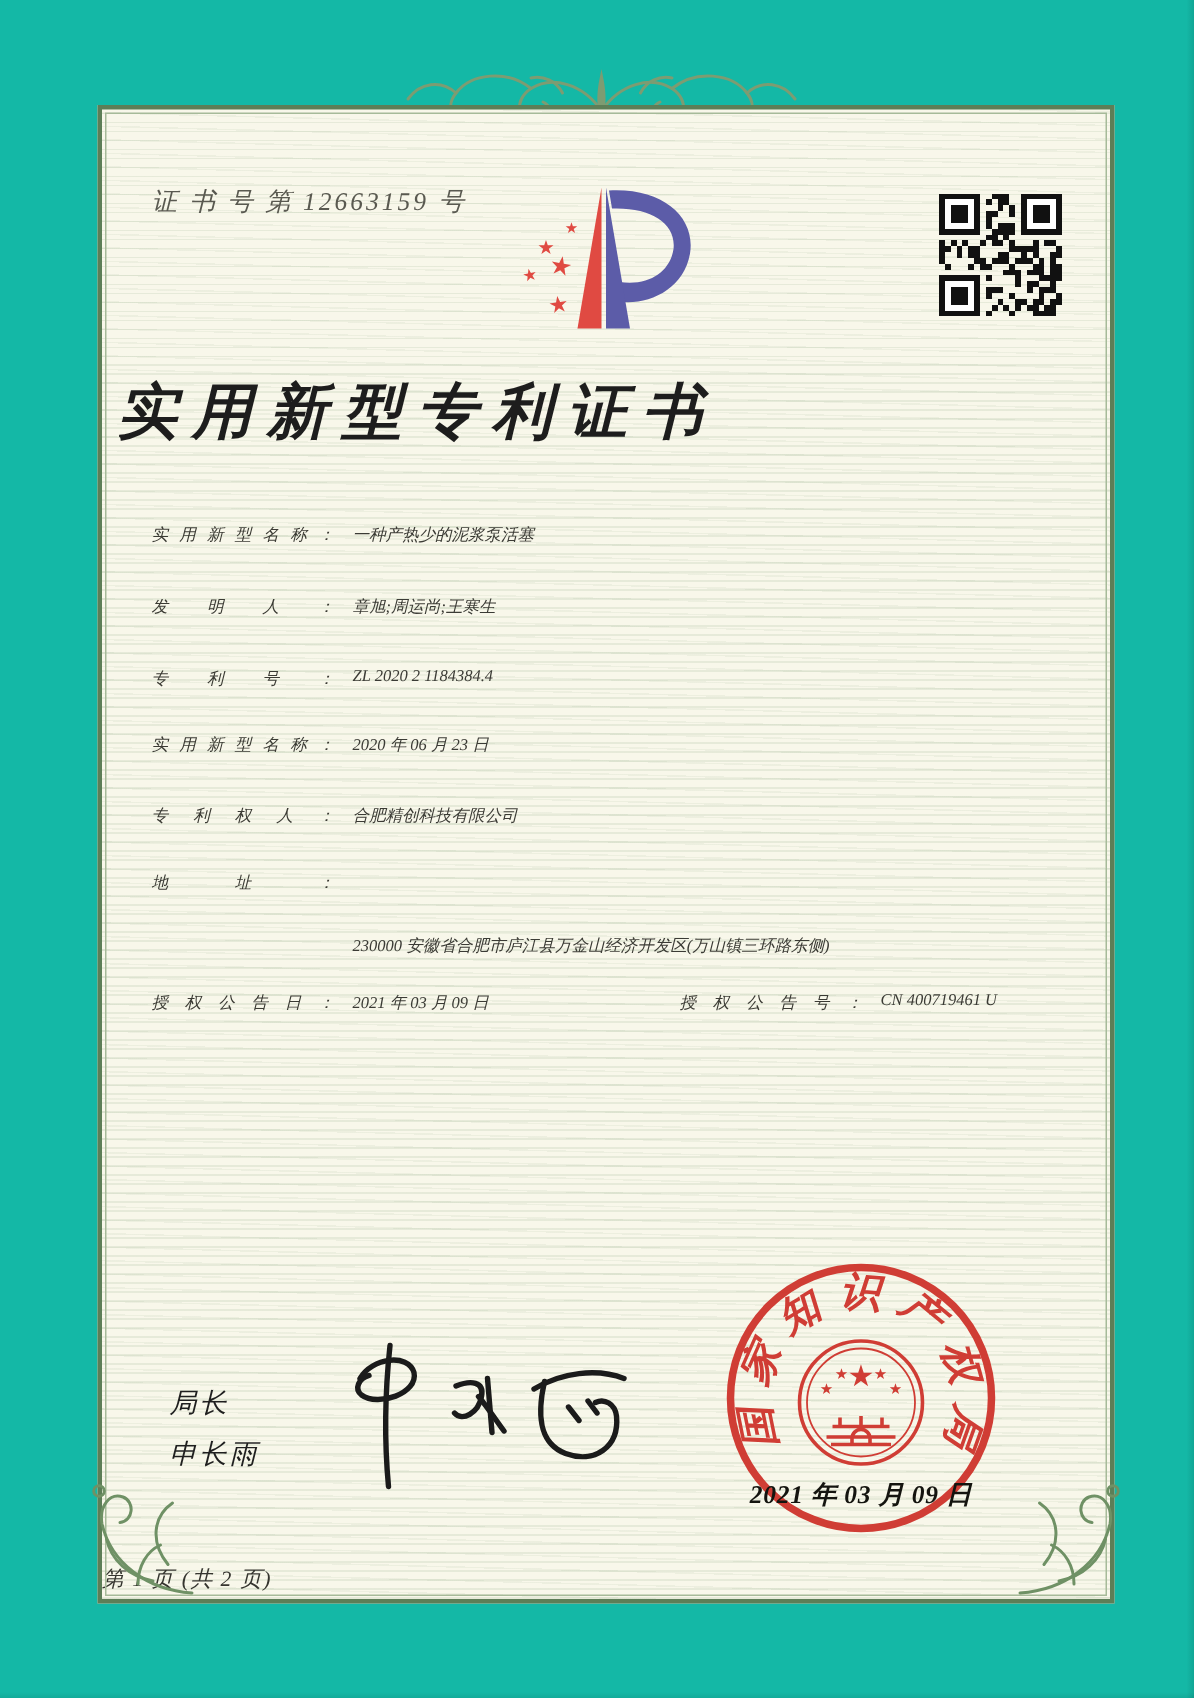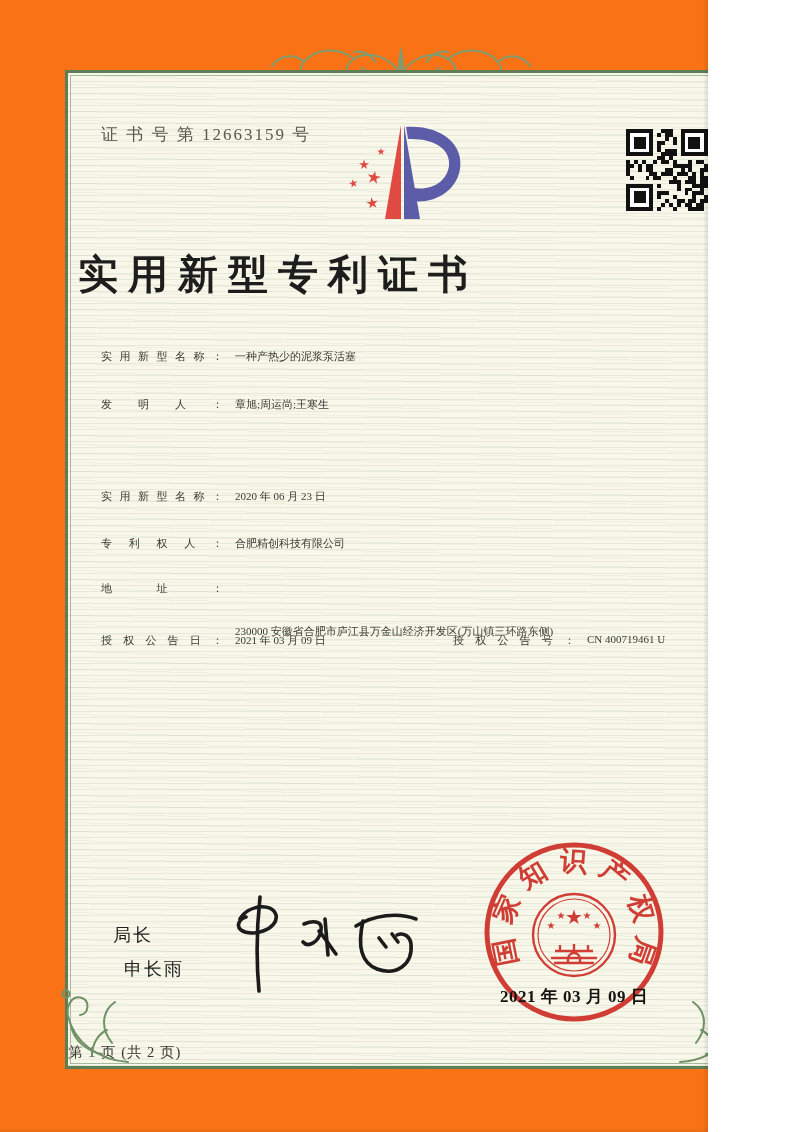--- a/index.html
+++ b/index.html
@@ -1,20 +1,21 @@
 <!DOCTYPE html>
 <html><head>
 <meta charset="utf-8">
 <style>
   html,body{margin:0;padding:0;background:#ffffff;}
   .page{
-    position:relative;width:708px;height:1132px;overflow:hidden;
-    background:#f97316;
+    position:relative;width:796px;height:1132px;overflow:hidden;
+    background:#14b8a6;
     font-family:"Liberation Serif","DejaVu Serif",serif;
     color:#222;
+    font-style:italic;
   }
   .scan-edge-r{position:absolute;right:0;top:0;width:5px;height:100%;background:linear-gradient(to right,rgba(0,0,0,0),rgba(0,0,0,0.10));}
   .scan-edge-b{position:absolute;left:0;bottom:0;width:100%;height:4px;background:linear-gradient(to bottom,rgba(0,0,0,0),rgba(0,0,0,0.07));}
 
   .frame{
     position:absolute;left:65px;top:70px;width:672px;height:993px;
     border:3px solid #5d7e57;
     background-color:#f8f7ea;
     background-image:
       repeating-linear-gradient(0deg, rgba(137,166,128,0.16) 0 1px, rgba(137,166,128,0) 1px 6px),
@@ -43,21 +44,21 @@
   .fvalue.wrap{display:inline-block;width:498px;white-space:normal;line-height:26px;margin-top:37px;}
   .pair2{position:absolute;left:352px;top:0;}
 
   .paras{position:absolute;left:33px;top:596px;width:612px;}
   .paras p{
     margin:0;text-indent:2em;font-size:16px;line-height:26px;
     color:#4a423a;letter-spacing:0.5px;text-align:justify;
   }
 
   .sign-title{position:absolute;left:45px;top:850px;font-size:18px;letter-spacing:2px;color:#1f1f1f;}
-  .sign-name{position:absolute;left:45px;top:884px;font-size:18px;letter-spacing:2px;color:#1f1f1f;margin-left:11px;}
+  .sign-name{position:absolute;left:45px;top:884px;font-size:18px;letter-spacing:2px;color:#1f1f1f;}
   .signature{position:absolute;left:160px;top:818px;}
 
   .seal{position:absolute;left:413px;top:766px;width:186px;height:186px;}
   .seal svg{position:absolute;left:0;top:0;opacity:0.93;}
   .seal-date{
     position:absolute;left:0;top:146px;width:186px;text-align:center;
     font-size:17px;font-weight:700;color:#14140f;letter-spacing:0.5px;white-space:nowrap;
   }
 
   .page-info{position:absolute;left:0;top:970px;width:100%;text-align:left;font-size:14.5px;color:#35352f;letter-spacing:1px;}
@@ -244,30 +245,33 @@
       </svg>
 
     <h1 class="title">实用新型专利证书</h1>
 
     <div class="field-row" style="top:276px">
       <span class="flabel">实用新型名称：</span><span class="fvalue">一种产热少的泥浆泵活塞</span>
     </div>
     <div class="field-row" style="top:324px">
       <span class="flabel">发明人：</span><span class="fvalue">章旭;周运尚;王寒生</span>
     </div>
+    <div class="field-row" style="top:372px">
+      <span class="flabel">专利号：</span><span class="fvalue">ZL 2020 2 1184384.4</span>
+    </div>
     <div class="field-row" style="top:416px">
       <span class="flabel">实用新型名称：</span><span class="fvalue">2020 年 06 月 23 日</span>
     </div>
     <div class="field-row" style="top:463px">
       <span class="flabel">专利权人：</span><span class="fvalue">合肥精创科技有限公司</span>
     </div>
     <div class="field-row" style="top:508px">
       <span class="flabel">地址：</span><span class="fvalue wrap">230000 安徽省合肥市庐江县万金山经济开发区(万山镇三环路东侧)</span>
     </div>
-    <div class="field-row" style="top:560px">
+    <div class="field-row" style="top:588px">
       <span class="flabel">授权公告日：</span><span class="fvalue">2021 年 03 月 09 日</span>
       <span class="pair2">
         <span class="flabel">授权公告号：</span><span class="fvalue">CN 400719461 U</span>
       </span>
     </div>
 
 
     <div class="sign-title">局长</div>
     <div class="sign-name">申长雨</div>
 

